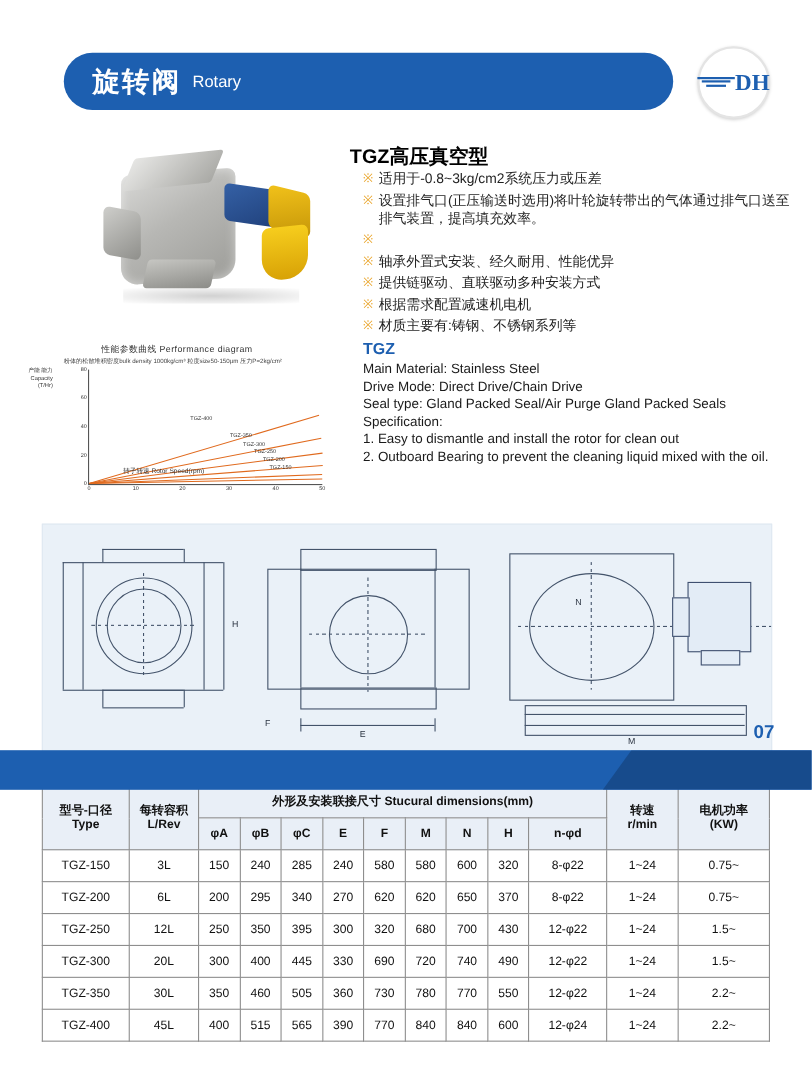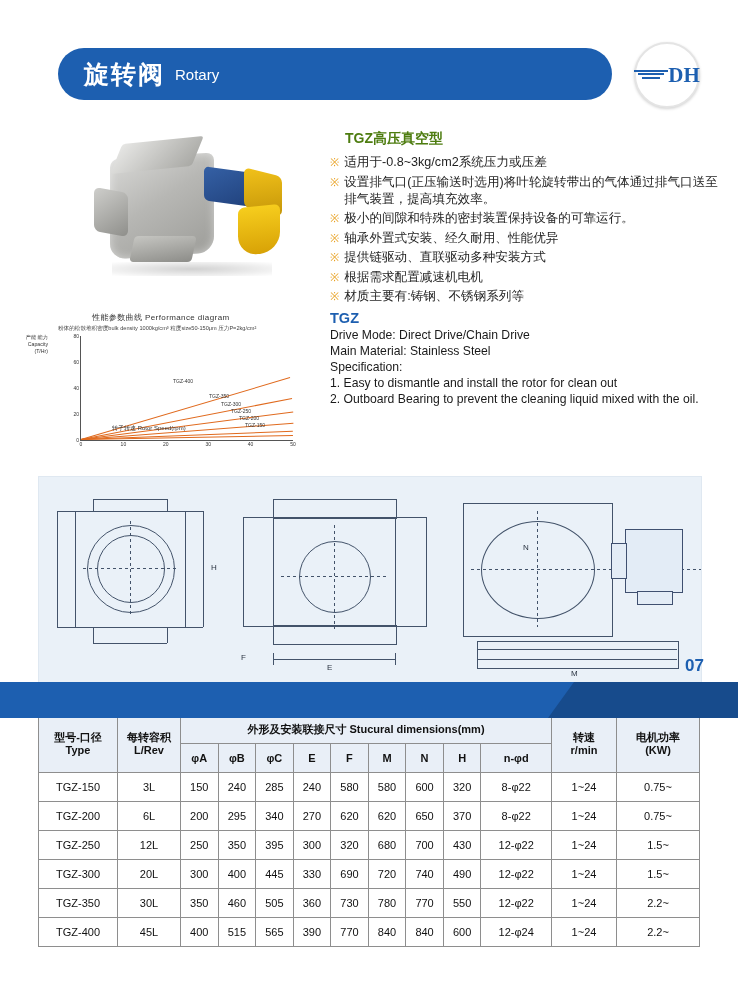--- a/index.html
+++ b/index.html
@@ -184,25 +184,25 @@
     left: 20px;
     top: 130px;
     width: 160px;
     height: 14px;
     background: radial-gradient(ellipse at center, rgba(0,0,0,0.18), rgba(0,0,0,0));
   }
 
   
   .tgz-title {
     position: absolute;
-    left: 345px;
+    left: 318px;
     top: 130px;
-    font-size: 14px;
+    font-size: 18px;
     font-weight: bold;
-    color: #4d7c0f;
+    color: #000000;
   }
   .bullet-list {
     position: absolute;
     left: 330px;
     top: 154px;
     width: 400px;
   }
   .bullet-item {
     display: flex;
     font-size: 12.6px;
@@ -461,21 +461,20 @@
     <div class="bullet-item">
       <span class="bullet-mark">※</span>
       <span>适用于-0.8~3kg/cm2系统压力或压差</span>
     </div>
     <div class="bullet-item">
       <span class="bullet-mark">※</span>
       <span>设置排气口(正压输送时选用)将叶轮旋转带出的气体通过排气口送至排气装置，提高填充效率。</span>
     </div>
     <div class="bullet-item">
       <span class="bullet-mark">※</span>
-      <span>极小的间隙和特殊的密封装置保持设备的可靠运行。</span>
     </div>
     <div class="bullet-item">
       <span class="bullet-mark">※</span>
       <span>轴承外置式安装、经久耐用、性能优异</span>
     </div>
     <div class="bullet-item">
       <span class="bullet-mark">※</span>
       <span>提供链驱动、直联驱动多种安装方式</span>
     </div>
     <div class="bullet-item">
@@ -483,22 +482,23 @@
       <span>根据需求配置减速机电机</span>
     </div>
     <div class="bullet-item">
       <span class="bullet-mark">※</span>
       <span>材质主要有:铸钢、不锈钢系列等</span>
     </div>
   </div>
 
   <div class="tgz2-title">TGZ</div>
   <div class="spec-block">
+    <div>Main Material: Stainless Steel</div>
     <div>Drive Mode: Direct Drive/Chain Drive</div>
-    <div>Main Material: Stainless Steel</div>
+    <div>Seal type: Gland Packed Seal/Air Purge Gland Packed Seals</div>
     <div>Specification:</div>
     <div>1. Easy to dismantle and install the rotor for clean out</div>
     <div>2. Outboard Bearing to prevent the cleaning liquid mixed with the oil.</div>
   </div>
 
   <div class="perf">
     <div class="perf-title">性能参数曲线 Performance diagram</div>
     <div class="perf-sub">粉体的松散堆积密度bulk density 1000kg/cm³  粒度size50-150μm  压力P=2kg/cm²</div>
     <div class="perf-ylab">产能 能力 Capacity (T/Hr)</div>
 

